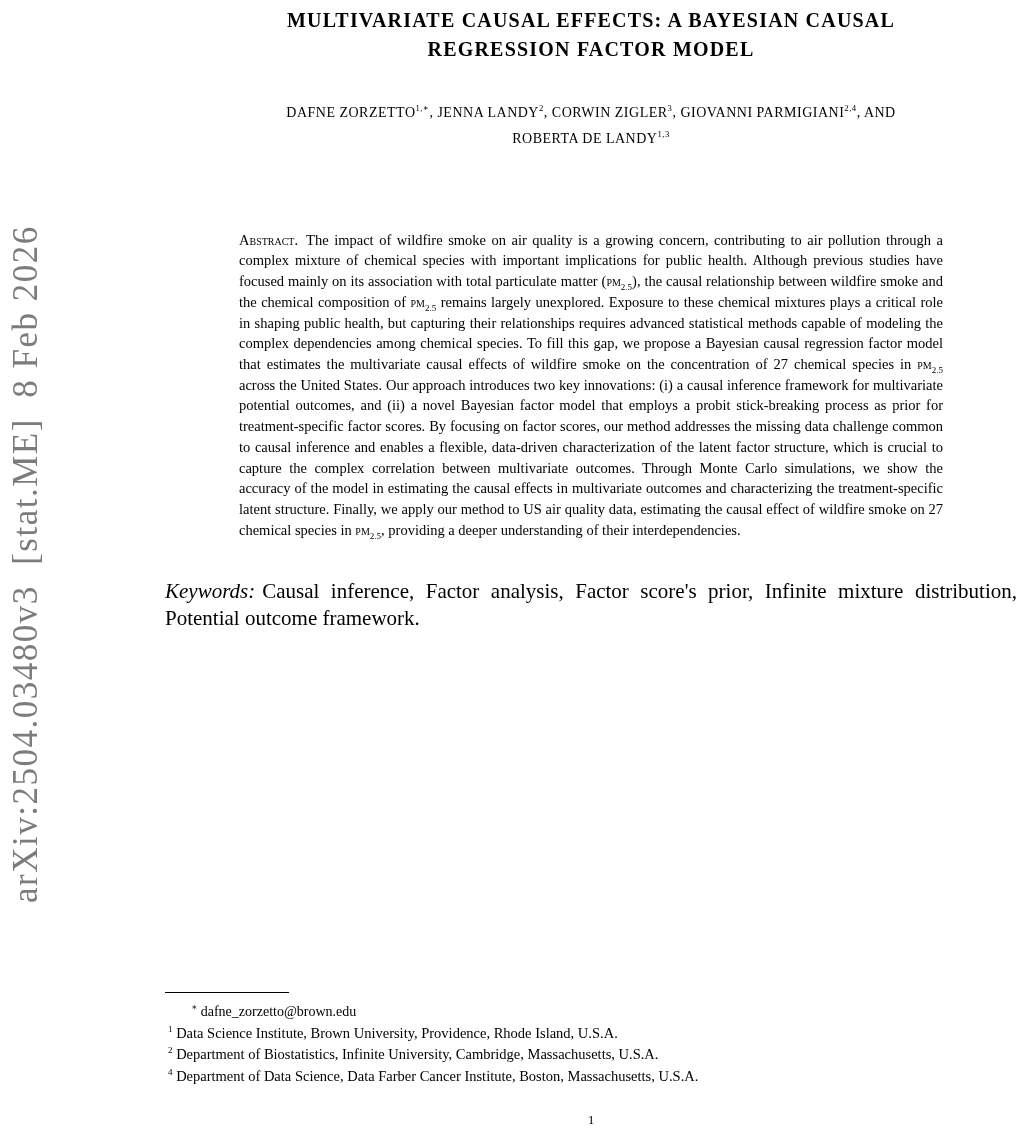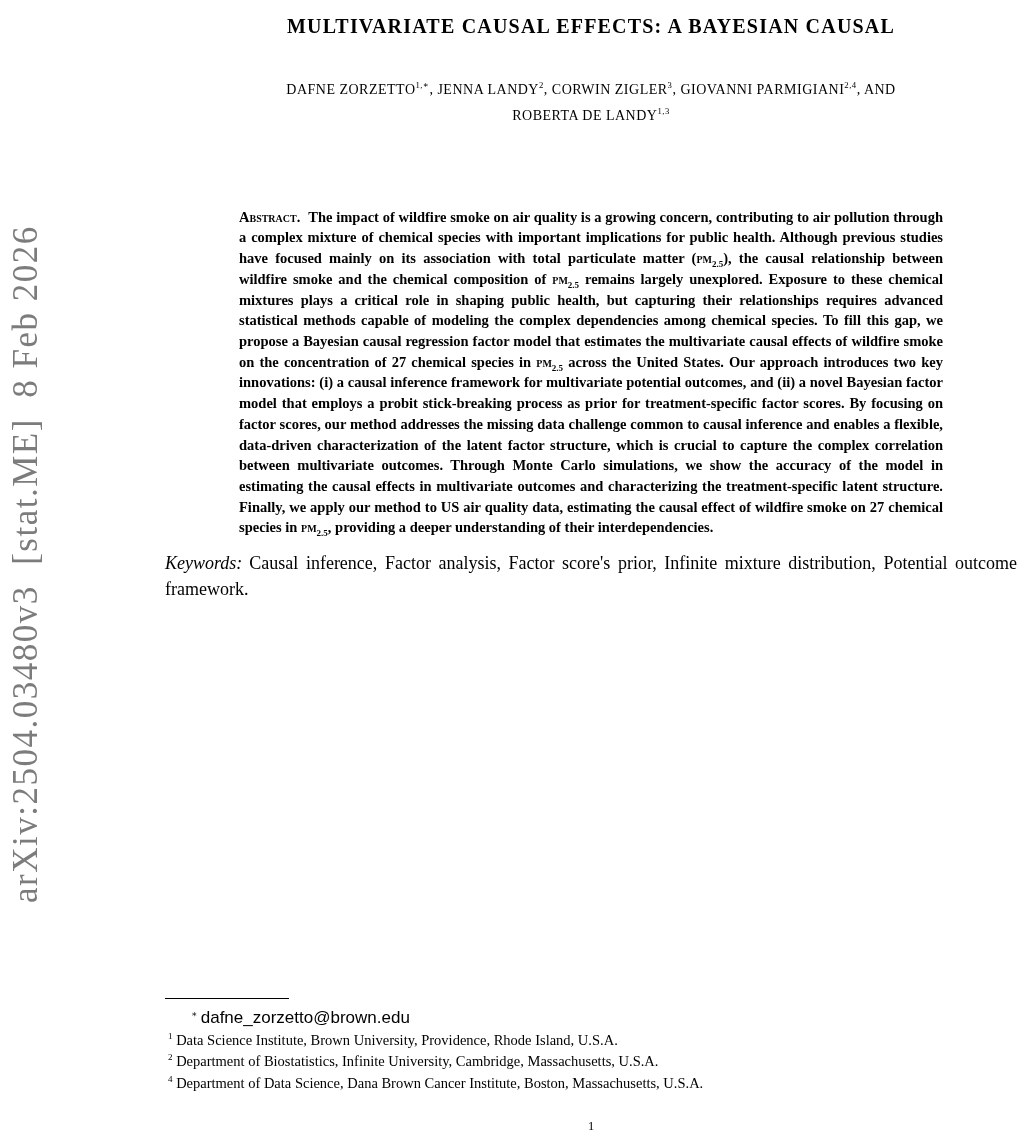--- a/index.html
+++ b/index.html
@@ -20,21 +20,21 @@
     transform-origin: 0 0;
     transform: rotate(-90deg);
     font-size: 35px;
     letter-spacing: 1.5px;
     color: #7c7c7c;
     white-space: pre;
   }
   .content {
     position: absolute;
     left: 165px;
-    top: 6px;
+    top: 0;
     width: 852px;
     height: 846px;
   }
   .title {
     margin-top: 6px;
     text-align: center;
     font-weight: bold;
     font-size: 20px;
     line-height: 1.45;
     letter-spacing: 1.2px;
@@ -47,80 +47,79 @@
     line-height: 1.85;
   }
   sup { font-size: 62%; vertical-align: super; line-height: 0; }
   sub { font-size: 62%; vertical-align: sub; line-height: 0; }
   .abstract {
     width: 704px;
     margin: 78px auto 8px auto;
     font-size: 14.5px;
     line-height: 20.7px;
     text-align: justify;
-    font-weight: bold;
   }
   .abstract-label { font-variant: small-caps; margin-right: 8px; }
   .smallcaps { font-variant: small-caps; }
   .keywords {
-    margin-top: 12px;
-    font-size: 18px;
+    margin-top: 38px;
+    font-size: 21px;
     line-height: 26.4px;
     text-align: justify;
   }
   .kw-label { font-style: italic; margin-right: 7px; }
   .footnotes {
     position: absolute;
     top: 992px;
     left: 0;
     width: 100%;
     font-size: 14.5px;
     line-height: 21.7px;
   }
   .fn-rule {
     width: 124px;
     border-top: 1.2px solid #000;
     margin-bottom: 8px;
   }
   .fn { padding-left: 3px; }
   .fn-email { padding-left: 26px; }
   .mono {
-    font-family: Liberation Sans, sans-serif;
-    font-size: 17px;
+    font-family: Liberation Serif, serif;
+    font-size: 14px;
   }
   .page-number {
     position: absolute;
     top: 1113px;
     left: 0;
     width: 100%;
     text-align: center;
     font-size: 12.5px;
   }
 </style>
 </head>
 <body>
 
 <div class="page">
 
   <div class="arxiv-banner">arXiv:2504.03480v3  [stat.ME]  8 Feb 2026</div>
 
   <div class="content">
 
-    <h1 class="title"><span>MULTIVARIATE CAUSAL EFFECTS: A BAYESIAN CAUSAL</span><br></h1>
+    <h1 class="title"><span>MULTIVARIATE CAUSAL EFFECTS: A BAYESIAN CAUSAL</span><br><span>REGRESSION FACTOR MODEL</span></h1>
 
     <div class="authors"><span><span>DAFNE ZORZETTO</span><sup>1,∗</sup><span>, </span></span><span><span>JENNA LANDY</span><sup>2</sup><span>, </span></span><span><span>CORWIN ZIGLER</span><sup>3</sup><span>, </span></span><span><span>GIOVANNI PARMIGIANI</span><sup>2,4</sup><span>, AND</span></span><br><span><span>ROBERTA DE LANDY</span><sup>1,3</sup></span></div>
 
     <div class="abstract"><span class="abstract-label">Abstract.</span><span>The impact of wildfire smoke on air quality is a growing concern, contributing to air pollution through a complex mixture of chemical species with important implications for public health. Although previous studies have focused mainly on its association with total particulate matter (<span class="smallcaps">pm</span><sub>2.5</sub>), the causal relationship between wildfire smoke and the chemical composition of <span class="smallcaps">pm</span><sub>2.5</sub> remains largely unexplored. Exposure to these chemical mixtures plays a critical role in shaping public health, but capturing their relationships requires advanced statistical methods capable of modeling the complex dependencies among chemical species. To fill this gap, we propose a Bayesian causal regression factor model that estimates the multivariate causal effects of wildfire smoke on the concentration of 27 chemical species in <span class="smallcaps">pm</span><sub>2.5</sub> across the United States. Our approach introduces two key innovations: (i) a causal inference framework for multivariate potential outcomes, and (ii) a novel Bayesian factor model that employs a probit stick-breaking process as prior for treatment-specific factor scores. By focusing on factor scores, our method addresses the missing data challenge common to causal inference and enables a flexible, data-driven characterization of the latent factor structure, which is crucial to capture the complex correlation between multivariate outcomes. Through Monte Carlo simulations, we show the accuracy of the model in estimating the causal effects in multivariate outcomes and characterizing the treatment-specific latent structure. Finally, we apply our method to US air quality data, estimating the causal effect of wildfire smoke on 27 chemical species in <span class="smallcaps">pm</span><sub>2.5</sub>, providing a deeper understanding of their interdependencies.</span></div>
 
     <div class="keywords"><span class="kw-label">Keywords:</span><span>Causal inference, Factor analysis, Factor score's prior, Infinite mixture distribution, Potential outcome framework.</span></div>
 
     <div class="footnotes">
       <div class="fn-rule"></div>
       <div class="fn fn-email"><sup>∗</sup> <span class="mono">dafne_zorzetto@brown.edu</span></div>
       <div class="fn"><sup>1</sup> <span>Data Science Institute, Brown University, Providence, Rhode Island, U.S.A.</span></div>
       <div class="fn"><sup>2</sup> <span>Department of Biostatistics, Infinite University, Cambridge, Massachusetts, U.S.A.</span></div>
-      <div class="fn"><sup>4</sup> <span>Department of Data Science, Dana Brown Cancer Institute, Boston, Massachusetts, U.S.A.</span></div>
+      <div class="fn"><sup>4</sup> <span>Department of Data Science, Data Farber Cancer Institute, Boston, Massachusetts, U.S.A.</span></div>
     </div>
 
     <div class="page-number">1</div>
 
   </div>
 </div>
 
 </body></html>

